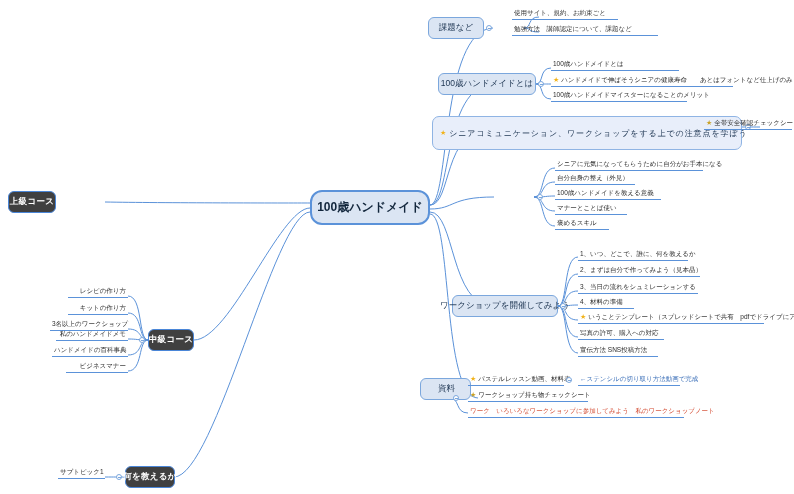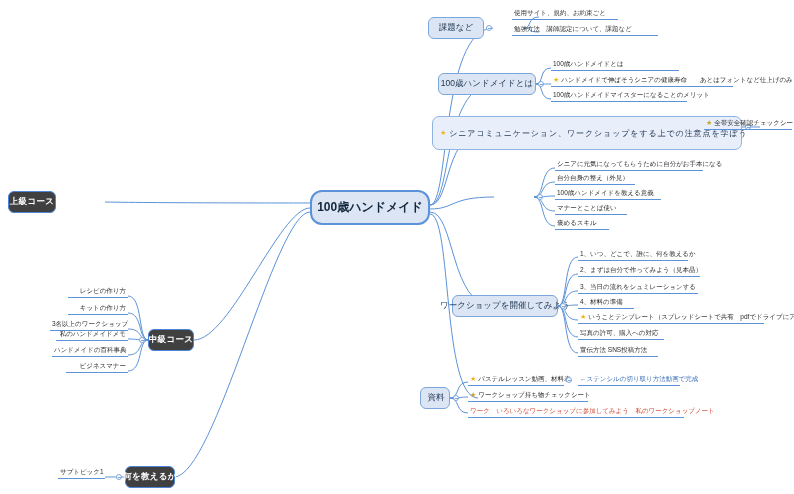--- a/index.html
+++ b/index.html
@@ -256,21 +256,21 @@
   <div class="leaf u right" style="left:578px;top:312px;width:186px;">
     <span class="star">★</span><span>いうことテンプレート（スプレッドシートで共有　pdfでドライブにアップ）</span>
   </div>
   <div class="leaf u right" style="left:578px;top:328px;width:86px;">
     <span>写真の許可、購入への対応</span>
   </div>
   <div class="leaf u right" style="left:578px;top:345px;width:80px;">
     <span>宣伝方法 SNS投稿方法</span>
   </div>
 
-  <div class="node box-light" style="left:420px;top:387px;width:30px;height:22px;padding-left:8px;">
+  <div class="node box-light" style="left:420px;top:378px;width:51px;height:22px;padding-left:8px;">
     <span>資料</span>
   </div>
   <div class="collapse" style="left:453px;top:395px;"></div>
 
   <div class="leaf u right" style="left:468px;top:374px;width:96px;">
     <span class="star">★</span><span>パステルレッスン動画、材料表</span>
   </div>
   <div class="collapse" style="left:566px;top:377px;"></div>
   <div class="leaf u right" style="left:578px;top:374px;width:102px;">
     <span class="link-txt">←ステンシルの切り取り方法動画で完成</span>

